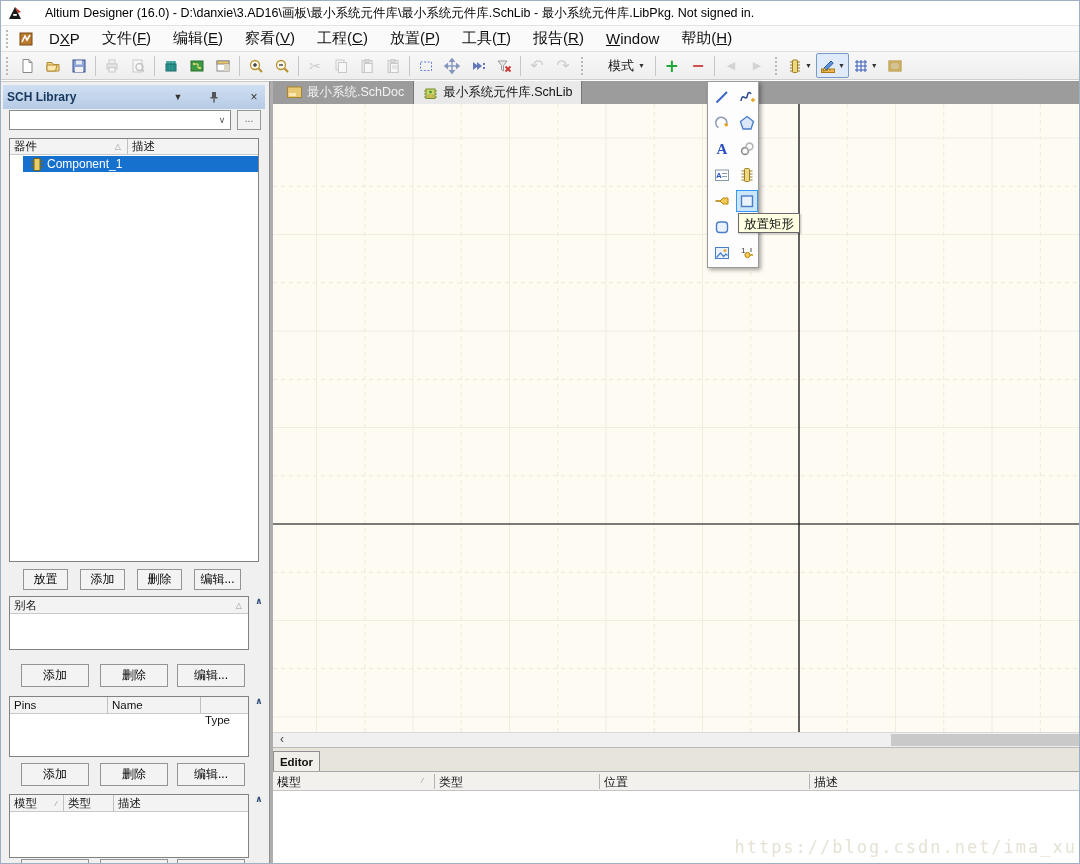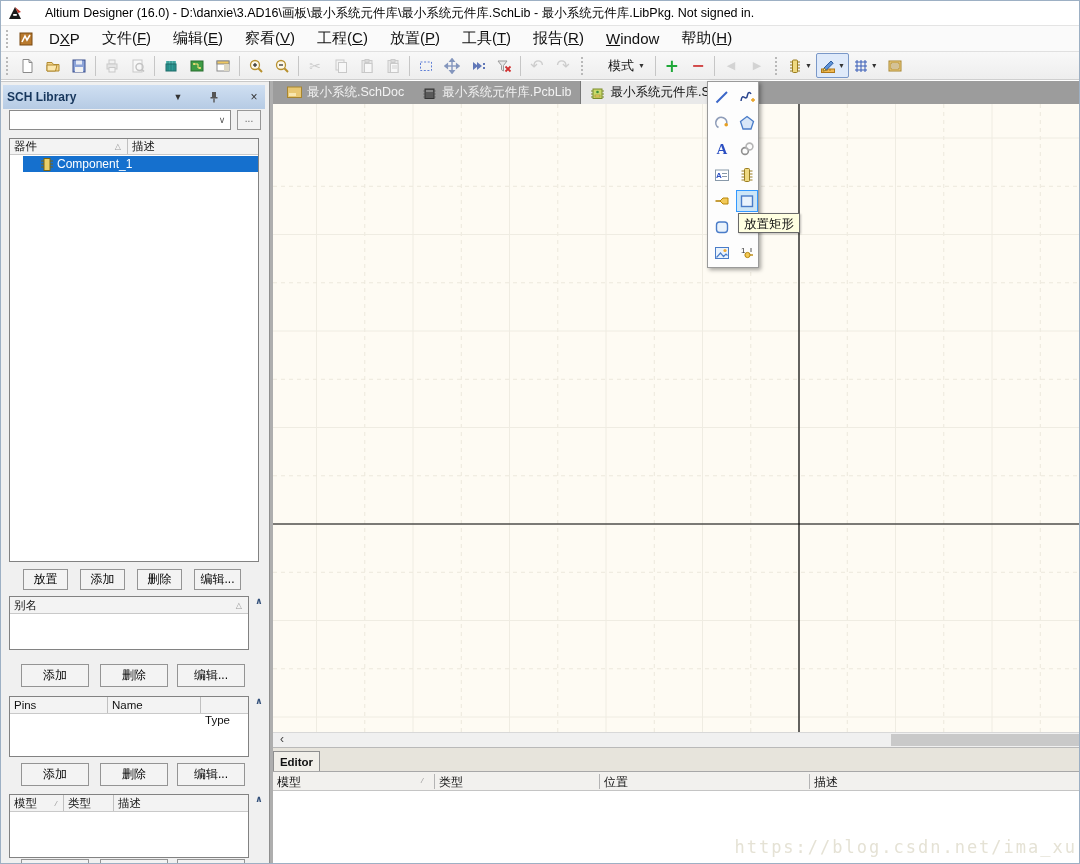--- a/index.html
+++ b/index.html
@@ -40,21 +40,21 @@
 
   .panel-list { position:absolute; background:#fff; border:1px solid #828282; }
   .list-head { display:flex; height:16px; background:#f3f3f3; border-bottom:1px solid #c9c9c9; font-size:11.5px; align-items:center; }
   .list-head .col { padding:0 4px; height:100%; display:flex; align-items:center; border-right:1px solid #c0c0c0; }
   .list-head .col:last-child { border-right:none; }
   .sort-glyph { color:#9a9a9a; font-size:8px; margin-left:auto; padding-right:2px; font-style:italic; }
 
   #components-list { left:8px; top:56px; width:250px; height:424px; }
   #comp-row { display:flex; align-items:center; height:16px; margin-top:1px; }
   #comp-row .indent { width:13px; }
-  #comp-row .sel-band { flex:1; display:flex; align-items:center; height:16px; background:#1570ce; color:#fff; gap:4px; padding-left:18px; }
+  #comp-row .sel-band { flex:1; display:flex; align-items:center; height:16px; background:#1570ce; color:#fff; gap:4px; padding-left:8px; }
 
   .btnrow { position:absolute; display:flex; }
   .pbtn { background:#f3f3f3; border:1px solid #949494; font-size:12px; text-align:center; padding:1px 0; color:#000; }
 
   .collapse-arrow { position:absolute; left:252px; width:12px; text-align:center; color:#33507a; font-size:9px; font-weight:bold; }
 
   
   #v-splitter { position:absolute; left:268px; top:80px; width:4px; height:784px; background:#aeaeae; border-left:1px solid #8f8f8f; }
 
   
@@ -450,35 +450,20 @@
   <div id="v-splitter"></div>
 
   <div id="main">
     <div id="tabbar">
       <span class="tab" style="margin-left:5px;">
         <svg width="15" height="13" viewBox="0 0 15 13">
             <rect x="0.5" y="1" width="14" height="10.5" fill="#e9c873" stroke="#a8852f"></rect>
             <rect x="2" y="7" width="7" height="3" fill="#f8e7b0"></rect>
           </svg>
         <span>最小系统.SchDoc</span>
-        </span>
-      <span class="tab">
-        <svg width="15" height="14" viewBox="0 0 15 14">
-            <g stroke="#777">
-              <line x1="1" y1="5" x2="3" y2="5"></line>
-              <line x1="1" y1="8" x2="3" y2="8"></line>
-              <line x1="1" y1="11" x2="3" y2="11"></line>
-              <line x1="12" y1="5" x2="14" y2="5"></line>
-              <line x1="12" y1="8" x2="14" y2="8"></line>
-              <line x1="12" y1="11" x2="14" y2="11"></line>
-            </g>
-            <rect x="3" y="3" width="9" height="9.5" fill="#5a5a5a" stroke="#333"></rect>
-            <rect x="4" y="4" width="7" height="2" fill="#8a8a8a"></rect>
-          </svg>
-        <span>最小系统元件库.PcbLib</span>
         </span>
       <span class="tab active">
         <svg width="15" height="14" viewBox="0 0 15 14">
             <g stroke="#7b8b2b">
               <line x1="1" y1="5" x2="3" y2="5"></line>
               <line x1="1" y1="8" x2="3" y2="8"></line>
               <line x1="1" y1="11" x2="3" y2="11"></line>
               <line x1="12" y1="5" x2="14" y2="5"></line>
               <line x1="12" y1="8" x2="14" y2="8"></line>
               <line x1="12" y1="11" x2="14" y2="11"></line>

